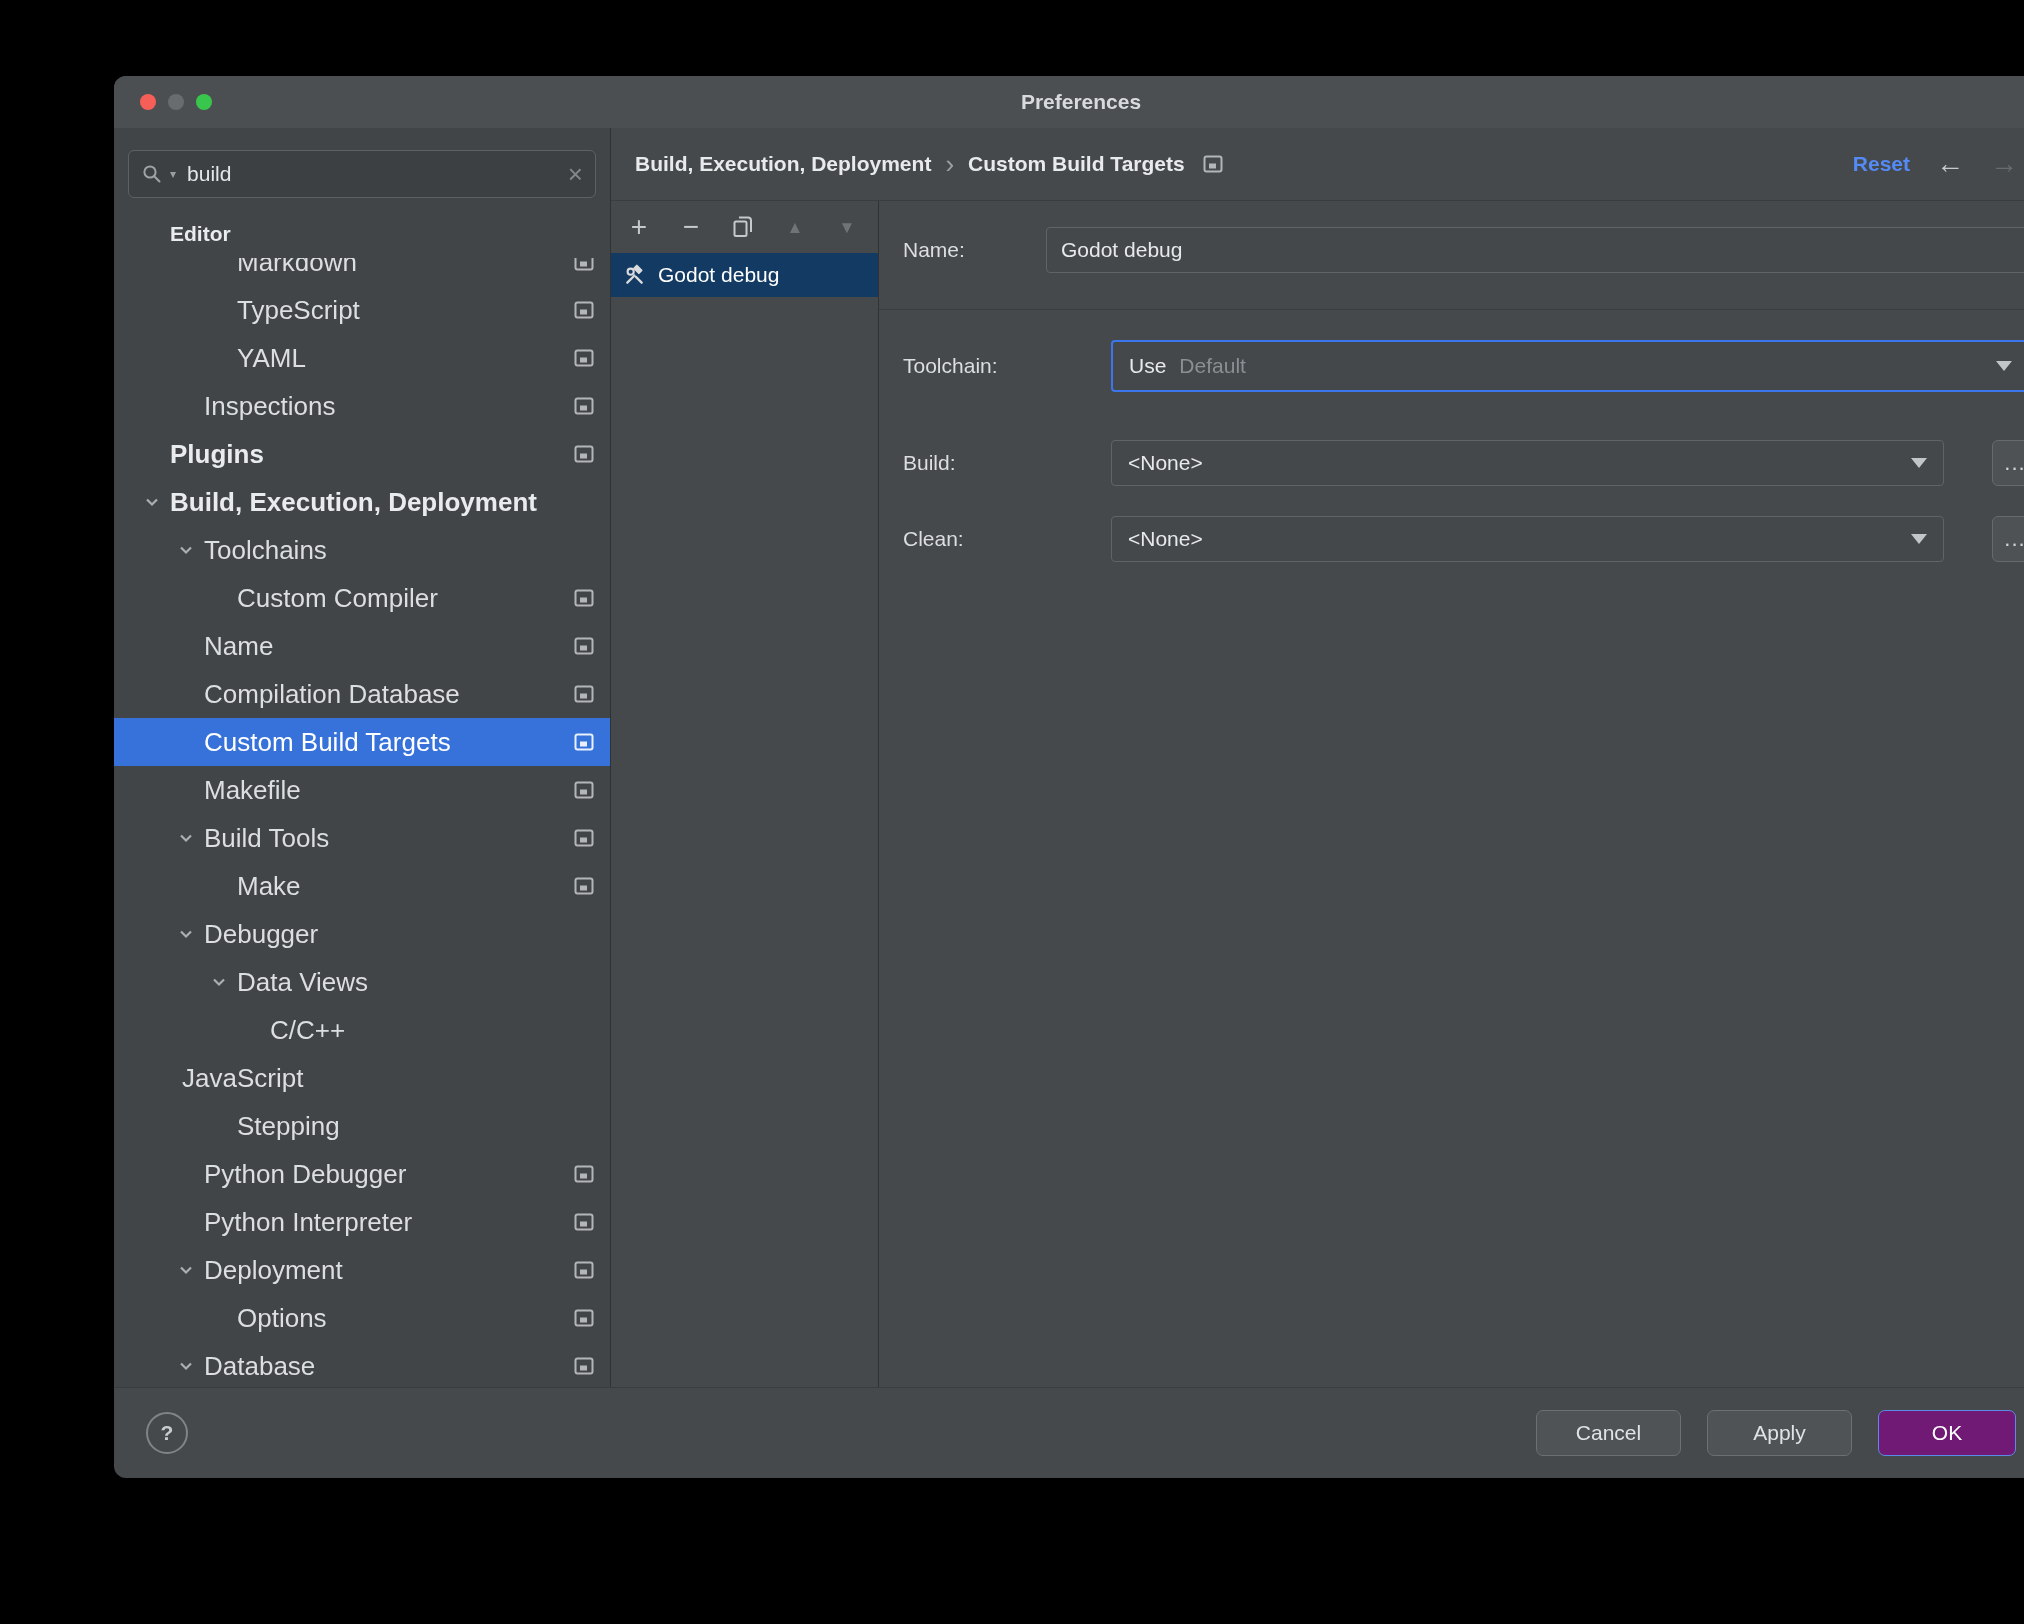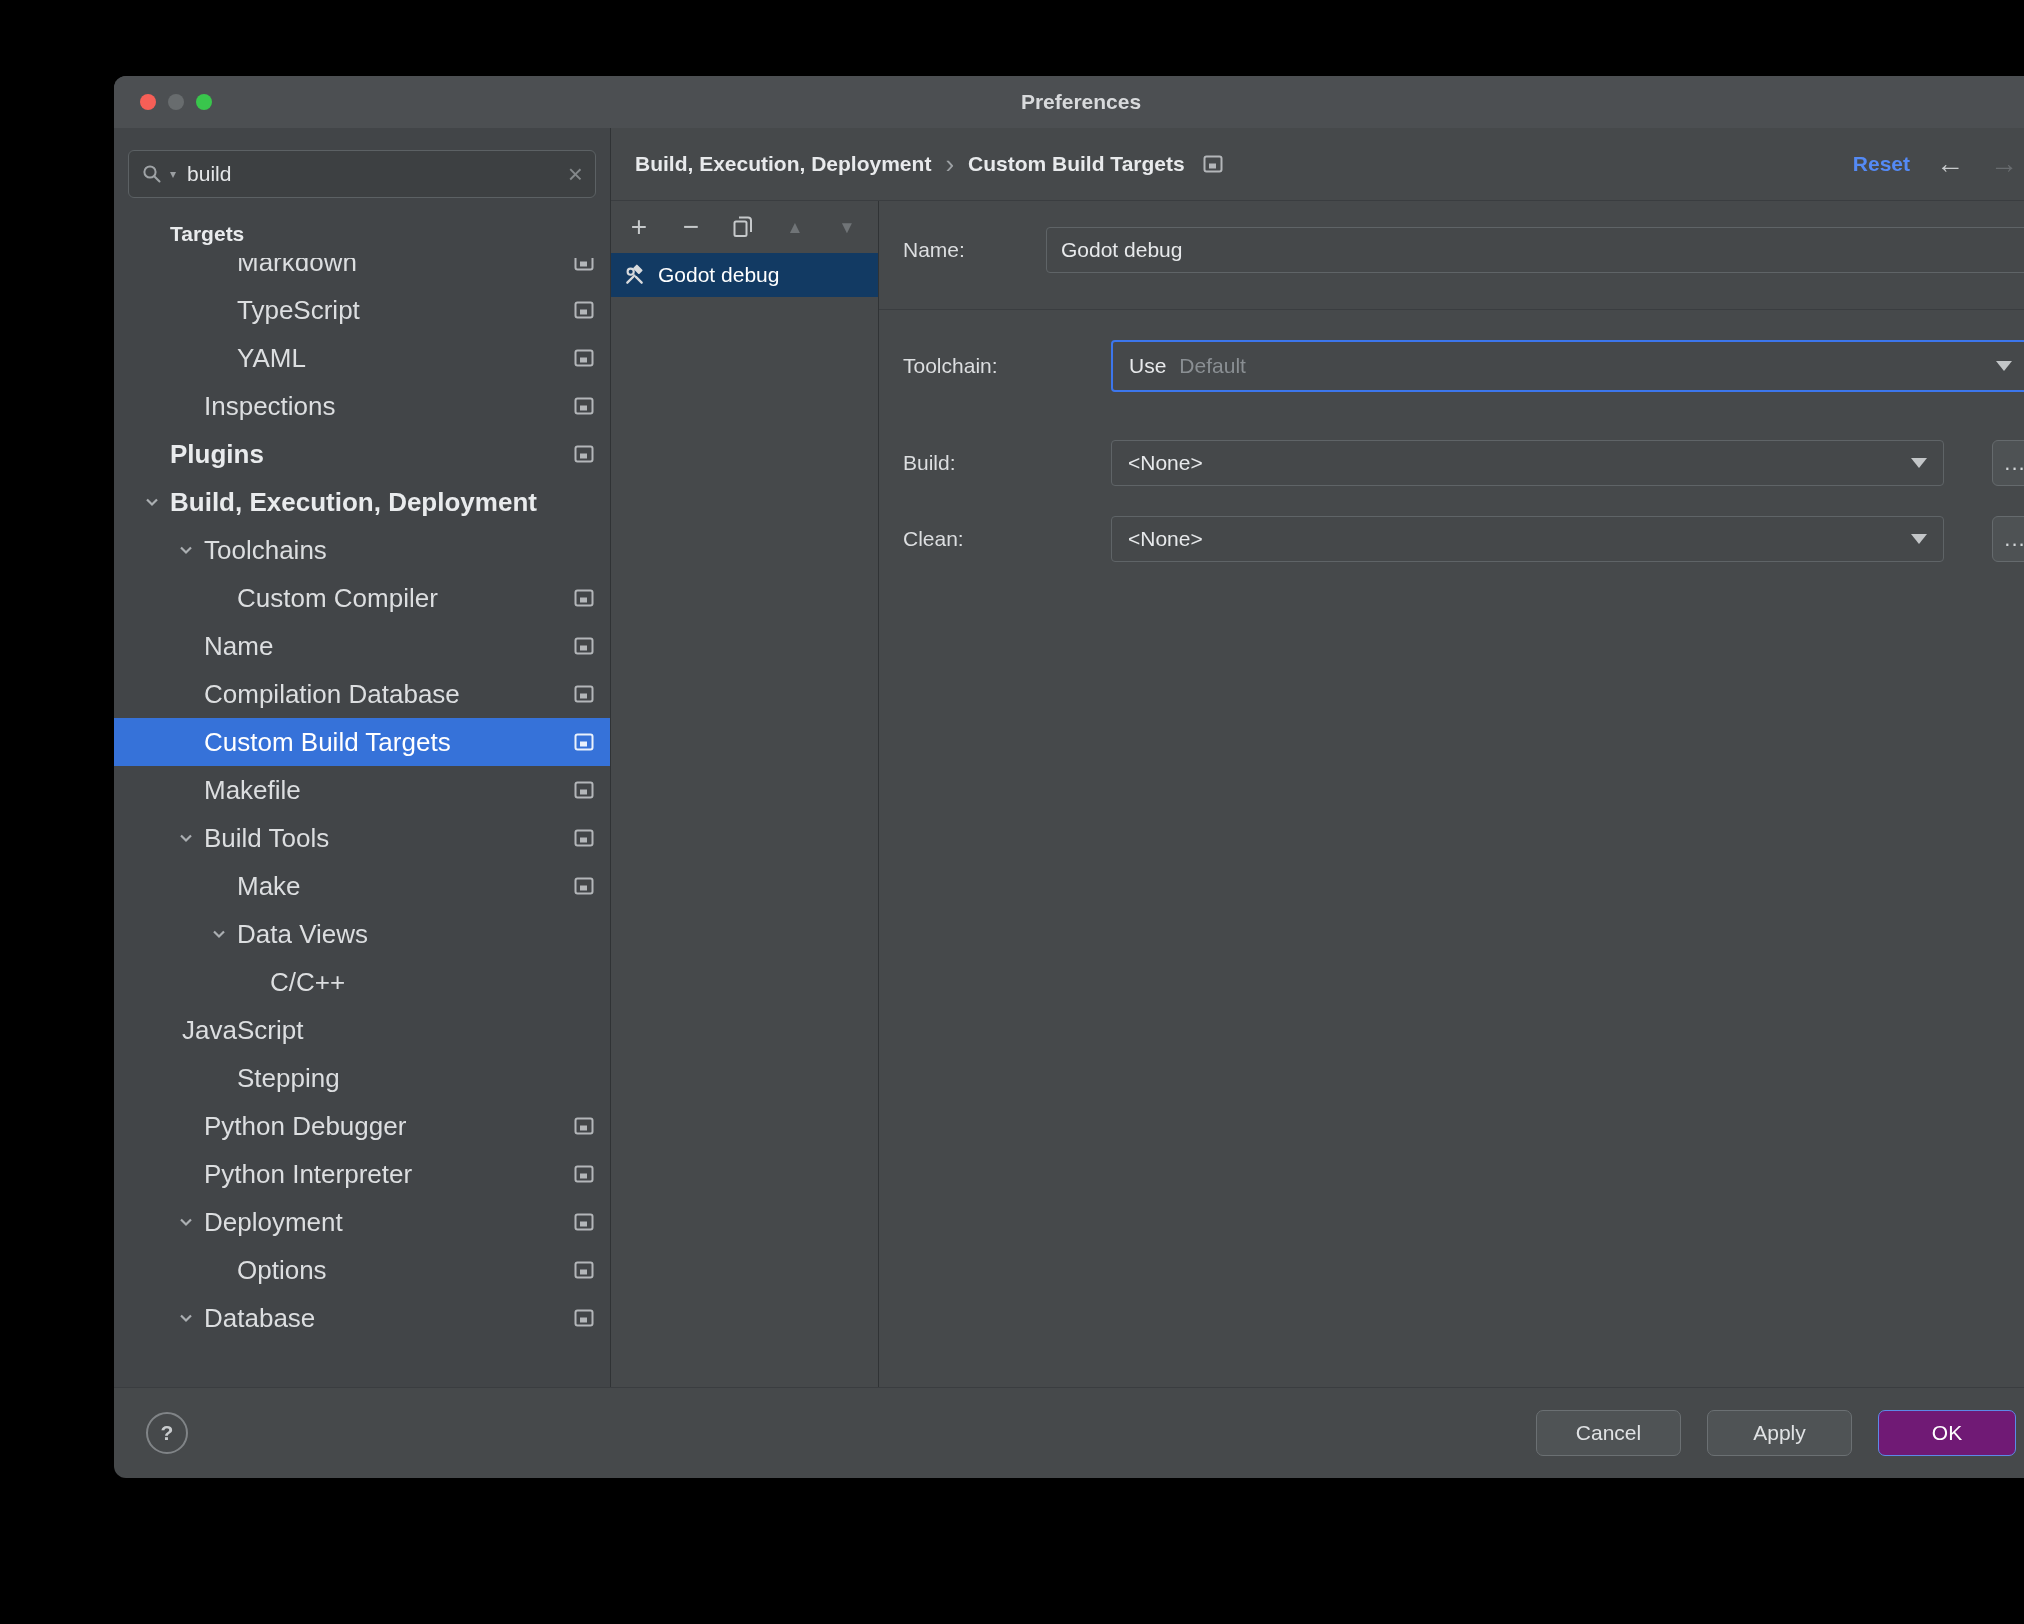--- a/index.html
+++ b/index.html
@@ -249,20 +249,28 @@
               </div>
               <div class="tree-row" style="padding-left: 123px;">
                 <span class="row-label">Make</span>
                 <span class="gear">
                   <svg width="20" height="18" viewBox="0 0 20 18">
                     <rect x="1.5" y="1.5" width="17" height="15" rx="2" fill="none" stroke="currentColor" stroke-width="2"></rect>
                     <rect x="6" y="8.5" width="7" height="5" fill="currentColor"></rect>
                   </svg>
                 </span>
               </div>
+              <div class="tree-row" style="padding-left: 90px;">
+                <span class="chev" style="left:62px">
+                  <svg width="20" height="20" viewBox="0 0 20 20">
+                    <path d="M5 7.5l5 5 5-5" fill="none" stroke="#abafb2" stroke-width="2.2"></path>
+                  </svg>
+                </span>
+                <span class="row-label">Debugger</span>
+              </div>
               <div class="tree-row" style="padding-left: 123px;">
                 <span class="chev" style="left:95px">
                   <svg width="20" height="20" viewBox="0 0 20 20">
                     <path d="M5 7.5l5 5 5-5" fill="none" stroke="#abafb2" stroke-width="2.2"></path>
                   </svg>
                 </span>
                 <span class="row-label">Data Views</span>
               </div>
               <div class="tree-row" style="padding-left: 156px;">
                 <span class="row-label">C/C++</span>
@@ -323,21 +331,21 @@
                 <span class="row-label">Database</span>
                 <span class="gear">
                   <svg width="20" height="18" viewBox="0 0 20 18">
                     <rect x="1.5" y="1.5" width="17" height="15" rx="2" fill="none" stroke="currentColor" stroke-width="2"></rect>
                     <rect x="6" y="8.5" width="7" height="5" fill="currentColor"></rect>
                   </svg>
                 </span>
               </div>
             </div>
           <div class="tree-sticky">
-            <span class="row-label">Targets</span>
+            <span class="row-label">Editor</span>
           </div>
         </div>
       </aside>
 
       <div class="rightcol">
         <div class="crumbbar">
           <div class="crumbs">
             <span>Build, Execution, Deployment</span>
             <span class="crumb-sep">›</span>
             <span>Custom Build Targets</span>

